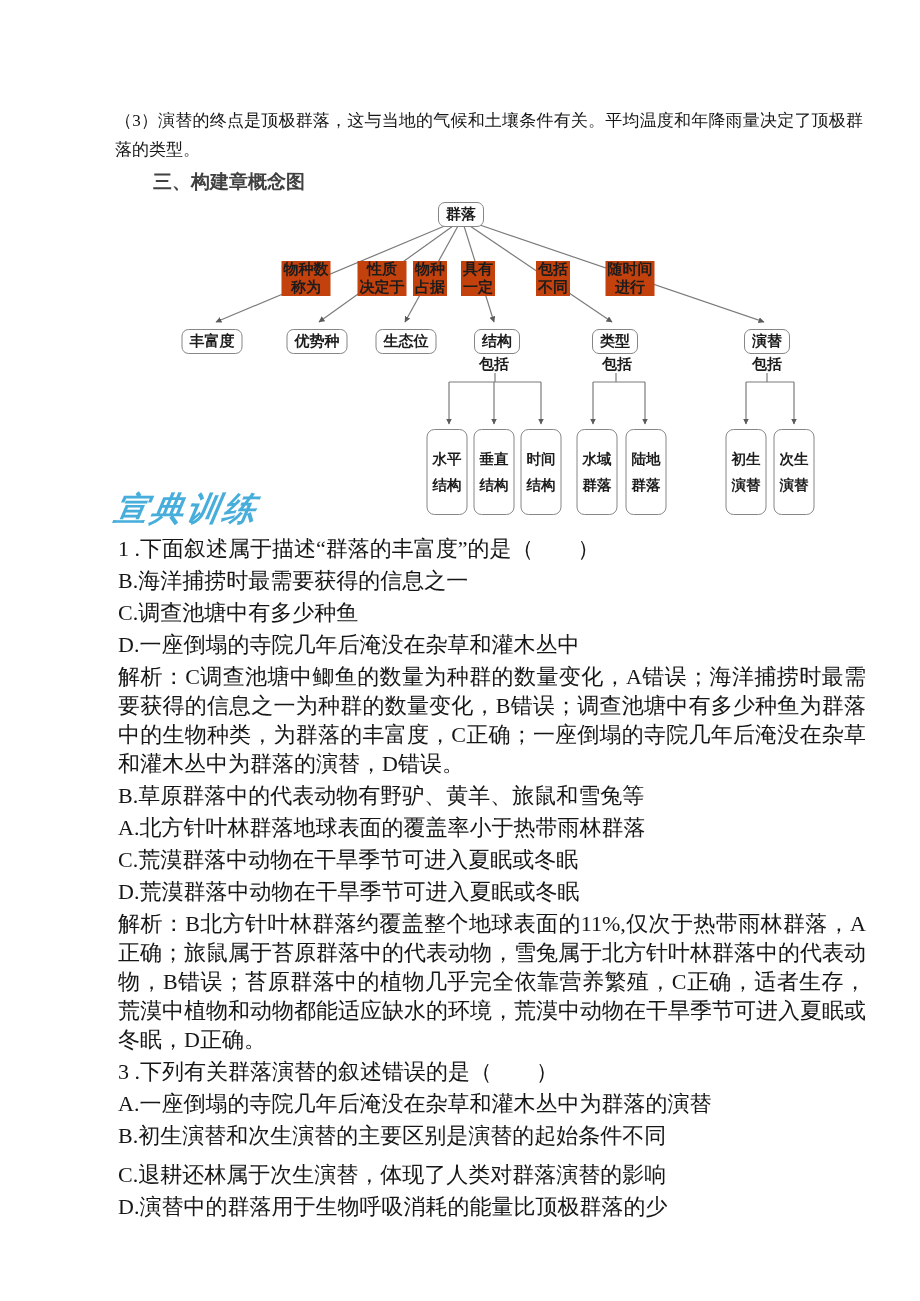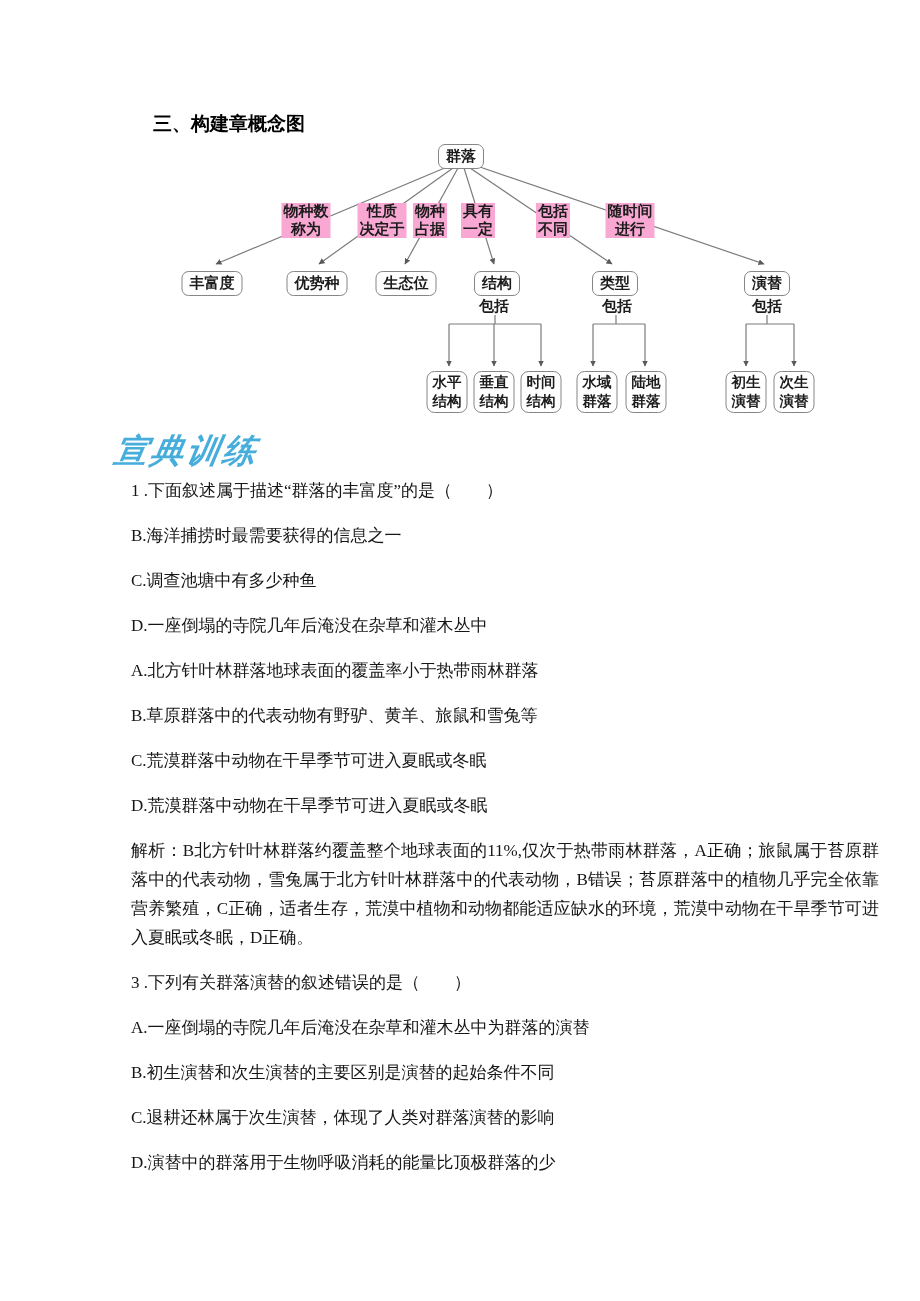--- a/index.html
+++ b/index.html
@@ -14,68 +14,69 @@
   }
   .intro{
     margin:0;width:748px;
     font-size:17px;line-height:29px;
     text-align:justify;
   }
   .sec-heading{
     margin:4px 0 0 38px;
     font-family:"Liberation Sans","DejaVu Sans",sans-serif;
     font-weight:bold;font-size:19px;line-height:27px;
-    color:#000000;
+    color:#404040;
   }
   
   .map{
     position:relative;
     margin-left:-115px;
     width:920px;height:292px;
   }
   .map svg{position:absolute;left:0;top:0;}
   .node{
     position:absolute;transform:translateX(-50%);
     border:1.4px solid #868686;border-radius:7px;
     background:#fff;
     padding:1px 7px;
     font-weight:bold;font-size:15px;line-height:21px;
     text-align:left;white-space:pre-line;color:#1c1c1c;
   }
-  .node.l3{font-size:14.5px;line-height:19px;padding:1px 5px;border-radius:8px;}
+  .node.l3{font-size:14.5px;line-height:26px;padding:16px 5px;border-radius:8px;}
   .elabel{
     position:absolute;transform:translateX(-50%);
     font-weight:bold;font-size:15px;line-height:17.5px;
     text-align:center;white-space:pre-line;
-    background:#f9a8d4;padding:0 2px;color:#1c1c1c;
+    background:#c2410c;padding:0 2px;color:#1c1c1c;
   }
   .inc{
     position:absolute;transform:translateX(-50%);
     font-weight:bold;font-size:15px;line-height:17px;
     background:#fff;padding:0 3px;color:#1c1c1c;
   }
   
   .practice-heading{
     margin:0;height:44px;
     font-size:33px;line-height:44px;
     font-style:italic;font-weight:bold;
     letter-spacing:3px;
     color:#47AEDB;
   }
   .practice-heading .skew{display:inline-block;transform:skewX(-10deg);}
-  .qline{margin:16px;width:748px;font-size:17px;line-height:29px;}
+  .qline{margin:3px;width:748px;font-size:22px;line-height:29px;}
   .stem{margin-top:3px;}
   .analysis{text-align:justify;}
   .gap-before{margin-top:10px;}
 </style>
 </head>
 <body>
 
 <div class="page">
 
+  <p class="intro">（3）演替的终点是顶极群落，这与当地的气候和土壤条件有关。平均温度和年降雨量决定了顶极群落的类型。</p>
 
   <h3 class="sec-heading">三、构建章概念图</h3>
 
   <div class="map">
     <svg width="920" height="292" viewBox="0 0 920 292" aria-hidden="true">
       <defs>
         <marker id="arr" markerWidth="8" markerHeight="8" refX="5.5" refY="3" orient="auto" markerUnits="userSpaceOnUse">
           <path d="M0,0 L6,3 L0,6 Z" fill="#5a5a5a"></path>
         </marker>
       </defs>
@@ -147,23 +148,24 @@
     <div class="node l3" style="left:794px;top:234px">次生
 演替</div>
   </div>
 
   <h2 class="practice-heading"><span class="skew">宣典训练</span></h2>
 
   <p class="qline stem">1 .下面叙述属于描述“群落的丰富度”的是（　　）</p>
   <p class="qline">B.海洋捕捞时最需要获得的信息之一</p>
   <p class="qline">C.调查池塘中有多少种鱼</p>
   <p class="qline">D.一座倒塌的寺院几年后淹没在杂草和灌木丛中</p>
+  <p class="qline analysis">解析：C调查池塘中鲫鱼的数量为种群的数量变化，A错误；海洋捕捞时最需要获得的信息之一为种群的数量变化，B错误；调查池塘中有多少种鱼为群落中的生物种类，为群落的丰富度，C正确；一座倒塌的寺院几年后淹没在杂草和灌木丛中为群落的演替，D错误。</p>
 
+  <p class="qline">B.草原群落中的代表动物有野驴、黄羊、旅鼠和雪兔等</p>
   <p class="qline">A.北方针叶林群落地球表面的覆盖率小于热带雨林群落</p>
-  <p class="qline">B.草原群落中的代表动物有野驴、黄羊、旅鼠和雪兔等</p>
   <p class="qline">C.荒漠群落中动物在干旱季节可进入夏眠或冬眠</p>
   <p class="qline">D.荒漠群落中动物在干旱季节可进入夏眠或冬眠</p>
   <p class="qline analysis">解析：B北方针叶林群落约覆盖整个地球表面的11%,仅次于热带雨林群落，A正确；旅鼠属于苔原群落中的代表动物，雪兔属于北方针叶林群落中的代表动物，B错误；苔原群落中的植物几乎完全依靠营养繁殖，C正确，适者生存，荒漠中植物和动物都能适应缺水的环境，荒漠中动物在干旱季节可进入夏眠或冬眠，D正确。</p>
 
   <p class="qline stem">3 .下列有关群落演替的叙述错误的是（　　）</p>
   <p class="qline">A.一座倒塌的寺院几年后淹没在杂草和灌木丛中为群落的演替</p>
   <p class="qline">B.初生演替和次生演替的主要区别是演替的起始条件不同</p>
   <p class="qline gap-before">C.退耕还林属于次生演替，体现了人类对群落演替的影响</p>
   <p class="qline">D.演替中的群落用于生物呼吸消耗的能量比顶极群落的少</p>
 

